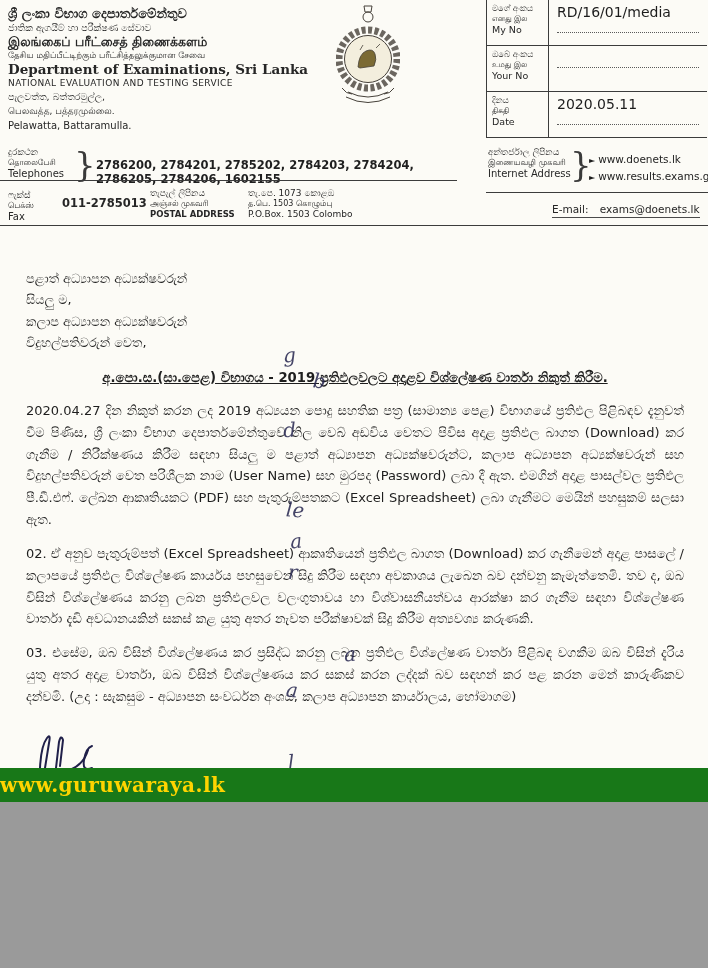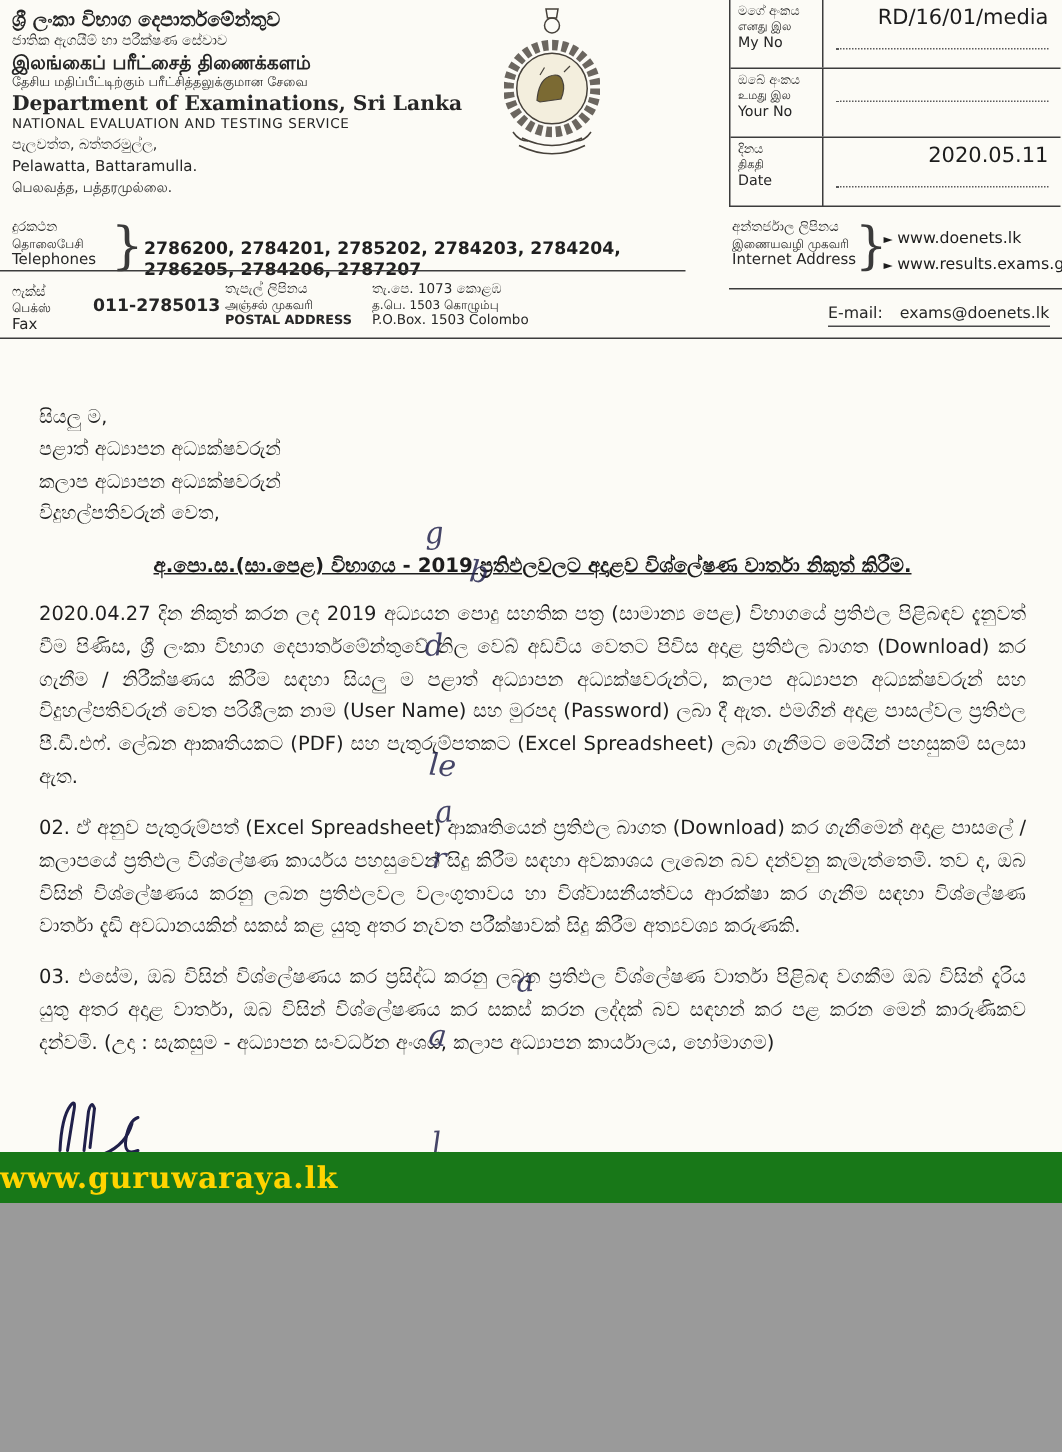--- a/index.html
+++ b/index.html
@@ -33,21 +33,21 @@
   .refbox {
     position: absolute; left: 486px; top: 0; width: 221px; height: 138px;
     border-left: 1.5px solid #3c3c3c; border-bottom: 1.5px solid #3c3c3c;
   }
   .refrow { display: flex; height: 46px; }
   .refrow.sep { border-bottom: 1px solid #3c3c3c; }
   .reflabel { width: 62px; padding: 3px 2px 0 5px; border-right: 1px solid #3c3c3c; }
   .reflabel .l1 { font-size: 8.5px; }
   .reflabel .l2 { font-size: 7.5px; }
   .reflabel .l3 { font-size: 9.5px; }
-  .refval { flex: 1; padding: 4px 8px 0 8px; text-align: right; }
+  .refval { flex: 1; padding: 4px 8px 0 8px; }
   .refval .val { font-size: 14px; color: #1c1c1c; }
   .dotline { border-bottom: 1.4px dotted #5a5a5a; height: 13px; }
   .dotline.tall { height: 18px; }
 
   
   .stack3 { position: absolute; line-height: 1.25; }
   .stack3 .c1 { font-size: 9px; }
   .stack3 .c2 { font-size: 8px; }
   .stack3 .c3 { font-size: 10px; }
   .brace { position: absolute; font-size: 34px; font-weight: 300; color: #3a3a3a; font-family: "DejaVu Serif", serif; }
@@ -105,22 +105,22 @@
 <div class="page">
 
   <div class="lh-left">
     <div class="si-dept">ශ්‍රී ලංකා විභාග දෙපාර්තමේන්තුව</div>
     <div class="si-svc">ජාතික ඇගයීම් හා පරීක්ෂණ සේවාව</div>
     <div class="ta-dept">இலங்கைப் பரீட்சைத் திணைக்களம்</div>
     <div class="ta-svc">தேசிய மதிப்பீட்டிற்கும் பரீட்சித்தலுக்குமான சேவை</div>
     <div class="en-dept">Department of Examinations, Sri Lanka</div>
     <div class="en-svc">NATIONAL EVALUATION AND TESTING SERVICE</div>
     <div class="addr">පැලවත්ත, බත්තරමුල්ල,</div>
+    <div class="addr addr-ta">பெலவத்த, பத்தரமுல்லை.</div>
     <div class="addr addr-en">Pelawatta, Battaramulla.</div>
-    <div class="addr addr-ta">பெலவத்த, பத்தரமுல்லை.</div>
   </div>
 
   <div class="emblem">
     <svg width="64" height="102" viewBox="0 0 64 102">
       <g fill="none" stroke="#46413a" stroke-width="1">
         <path d="M28 2 h8 l-1 6 h-6 z"></path>
         <circle cx="32" cy="13" r="5"></circle>
         <circle cx="32" cy="55" r="29" stroke-width="7" stroke-dasharray="4 2.5" opacity="0.8"></circle>
         <circle cx="32" cy="55" r="23.5" fill="#f3eedd"></circle>
         <path d="M22 63 q1 -13 8 -16 q7 -3 9 3 q2 5 -1 12 l-14 2 z" fill="#7b6a33" stroke-width="0.8"></path>
@@ -167,21 +167,21 @@
       </div>
     </div>
   </div>
 
   <div class="stack3" style="left:8px; top:147px;">
     <div class="c1">දුරකථන</div>
     <div class="c2">தொலைபேசி</div>
     <div class="c3">Telephones</div>
   </div>
   <div class="brace" style="left:74px; top:144px;">}</div>
-  <div class="telnums">2786200, 2784201, 2785202, 2784203, 2784204, 2786205, 2784206, 2787207</div>
+  <div class="telnums">2786200, 2784201, 2785202, 2784203, 2784204, 2786205, 2784206, 1602155</div>
 
   <div class="stack3" style="left:488px; top:147px;">
     <div class="c1">අන්තර්ජාල ලිපිනය</div>
     <div class="c2">இணையவழி முகவரி</div>
     <div class="c3">Internet Address</div>
   </div>
   <div class="brace" style="left:570px; top:144px;">}</div>
   <div class="urls">
     <div><span class="arrow">►</span><span>www.doenets.lk</span></div>
     <div><span class="arrow">►</span><span>www.results.exams.gov.lk</span></div>
@@ -210,22 +210,22 @@
 
   <div class="email">
     <span>E-mail:</span>
     <span style="margin-left:8px;">exams@doenets.lk</span>
   </div>
 
   <div class="hline-full"></div>
 
   <div class="body">
     <div class="recipients">
+      <div>පළාත් අධ්‍යාපන අධ්‍යක්ෂවරුන්</div>
       <div>සියලු ම,</div>
-      <div>පළාත් අධ්‍යාපන අධ්‍යක්ෂවරුන්</div>
       <div>කලාප අධ්‍යාපන අධ්‍යක්ෂවරුන්</div>
       <div>විදුහල්පතිවරුන් වෙත,</div>
     </div>
 
     <div class="subject">අ.පො.ස.(සා.පෙළ) විභාගය - 2019 ප්‍රතිඵලවලට අදාළව විශ්ලේෂණ වාර්තා නිකුත් කිරීම.</div>
 
     <div class="para">2020.04.27 දින නිකුත් කරන ලද 2019 අධ්‍යයන පොදු සහතික පත්‍ර (සාමාන්‍ය පෙළ) විභාගයේ ප්‍රතිඵල පිළිබඳව දැනුවත් වීම පිණිස, ශ්‍රී ලංකා විභාග දෙපාර්තමේන්තුවේ නිල වෙබ් අඩවිය වෙතට පිවිස අදාළ ප්‍රතිඵල බාගත (Download) කර ගැනීම / නිරීක්ෂණය කිරීම සඳහා සියලු ම පළාත් අධ්‍යාපන අධ්‍යක්ෂවරුන්ට, කලාප අධ්‍යාපන අධ්‍යක්ෂවරුන් සහ විදුහල්පතිවරුන් වෙත පරිශීලක නාම (User Name) සහ මුරපද (Password) ලබා දී ඇත. එමගින් අදාළ පාසල්වල ප්‍රතිඵල පී.ඩී.එෆ්. ලේඛන ආකෘතියකට (PDF) සහ පැතුරුම්පතකට (Excel Spreadsheet) ලබා ගැනීමට මෙයින් පහසුකම් සලසා ඇත.</div>
     <div class="para">02.   ඒ අනුව පැතුරුම්පත් (Excel Spreadsheet) ආකෘතියෙන් ප්‍රතිඵල බාගත (Download) කර ගැනීමෙන් අදාළ පාසලේ / කලාපයේ ප්‍රතිඵල විශ්ලේෂණ කාර්යය පහසුවෙන් සිදු කිරීම සඳහා අවකාශය ලැබෙන බව දන්වනු කැමැත්තෙමි. තව ද, ඔබ විසින් විශ්ලේෂණය කරනු ලබන ප්‍රතිඵලවල වලංගුතාවය හා විශ්වාසනීයත්වය ආරක්ෂා කර ගැනීම සඳහා විශ්ලේෂණ වාර්තා දැඩි අවධානයකින් සකස් කළ යුතු අතර නැවත පරීක්ෂාවක් සිදු කිරීම අත්‍යවශ්‍ය කරුණකි.</div>
     <div class="para">03.   එසේම, ඔබ විසින් විශ්ලේෂණය කර ප්‍රසිද්ධ කරනු ලබන ප්‍රතිඵල විශ්ලේෂණ වාර්තා පිළිබඳ වගකීම ඔබ විසින් දැරිය යුතු අතර අදාළ වාර්තා, ඔබ විසින් විශ්ලේෂණය කර සකස් කරන ලද්දක් බව සඳහන් කර පළ කරන මෙන් කාරුණිකව දන්වමි. (උදා : සැකසුම - අධ්‍යාපන සංවර්ධන අංශය, කලාප අධ්‍යාපන කාර්යාලය, හෝමාගම)</div>
 

